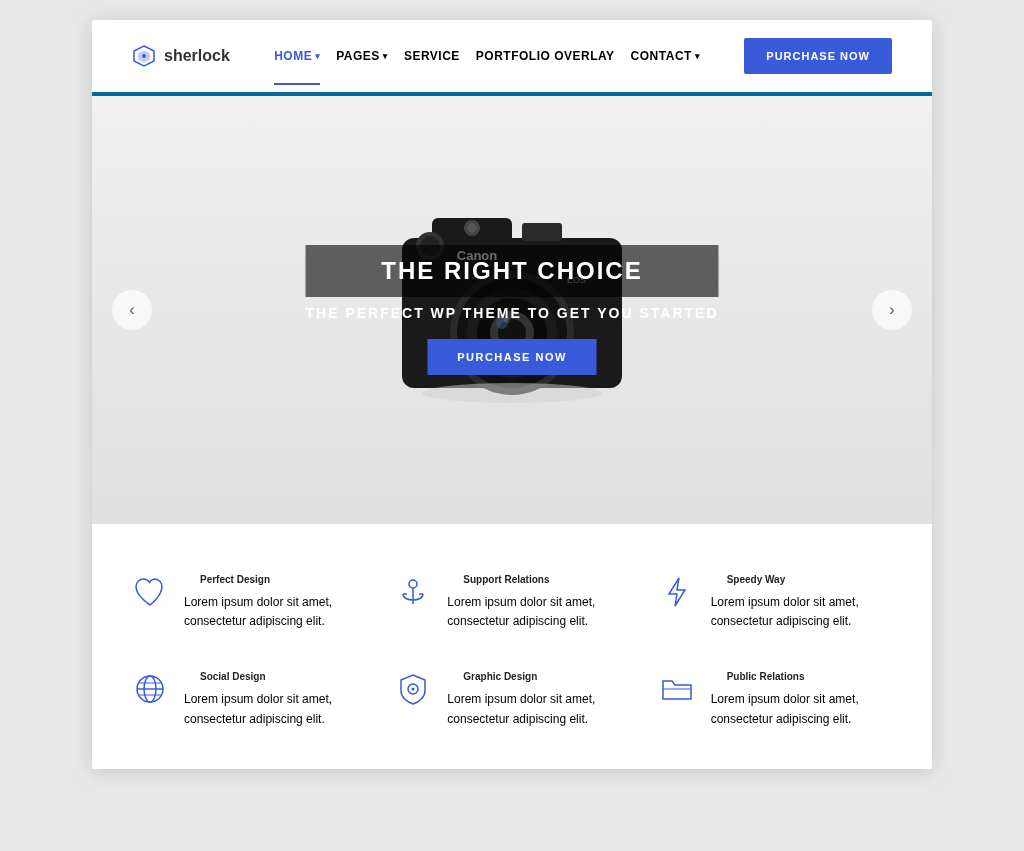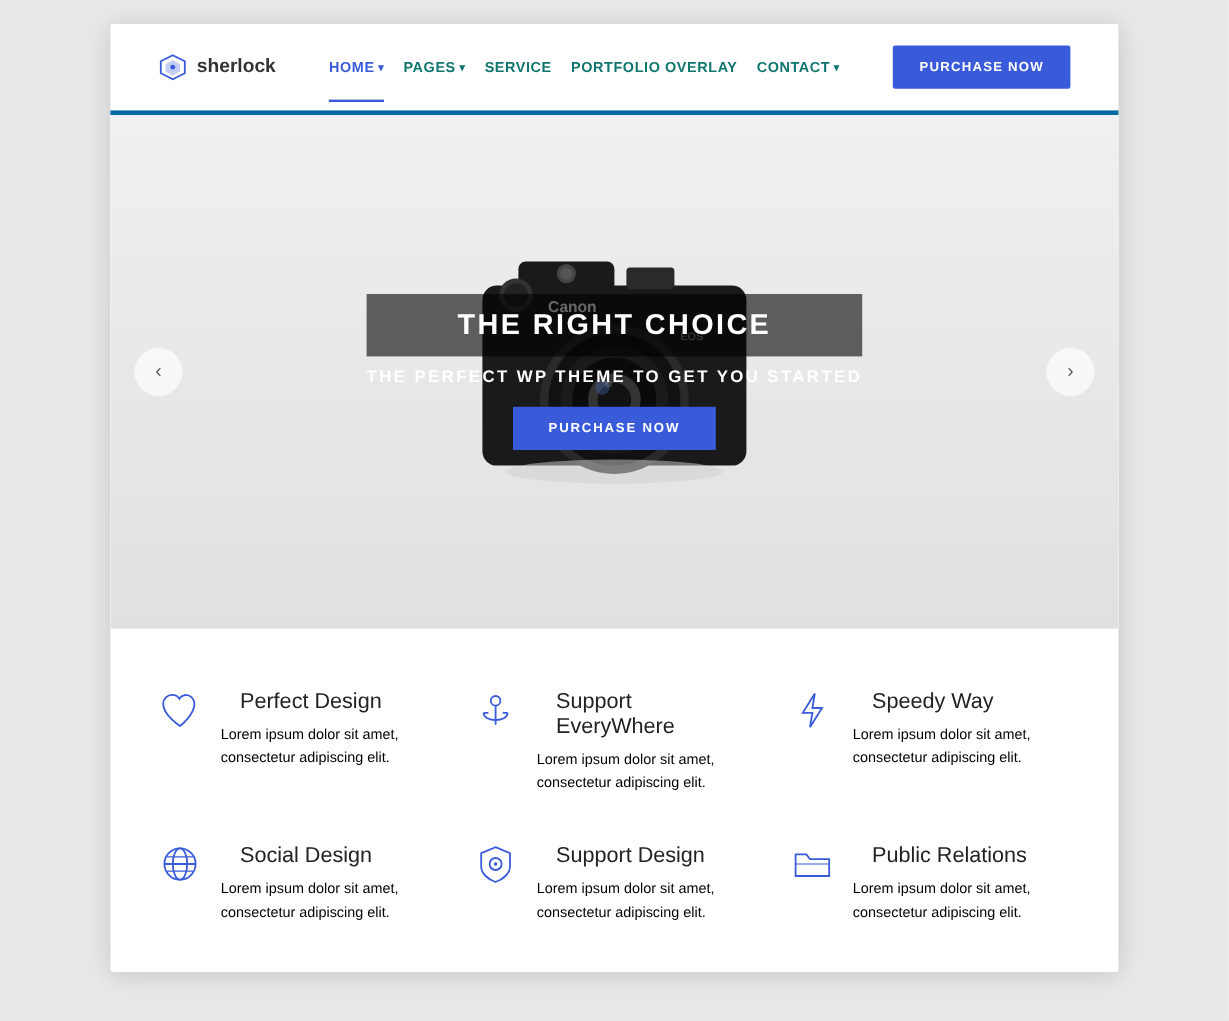--- a/index.html
+++ b/index.html
@@ -62,21 +62,21 @@
     .nav-item.active::after {
       content: '';
       position: absolute;
       bottom: -22px;
       left: 0;
       right: 0;
       height: 2px;
       background: #3a5bd9;
     }
     .nav-item.inactive {
-      color: #0f766e;
+      color: #000000;
     }
     .nav-item .chevron {
       font-size: 9px;
       color: inherit;
     }
     .purchase-btn {
       background: #3a5bd9;
       color: #fff;
       border: none;
       padding: 12px 22px;
@@ -179,22 +179,22 @@
       align-items: flex-start;
     }
     .feature-icon {
       width: 36px;
       height: 36px;
       flex-shrink: 0;
       color: #3a5bd9;
     }
     .feature-content {}
     .feature-title {
-      font-size: 18px;
-      font-weight: 400;
+      font-size: 10px;
+      font-weight: 700;
       color: #222;
       margin-bottom: 8px;
       padding-left: 16px;
     }
     .feature-desc {
       font-size: 12px;
       color: #000000;
       line-height: 1.6;
     }
   </style>
@@ -302,21 +302,21 @@
 
       <div class="feature-item">
         <svg class="feature-icon" viewBox="0 0 36 36" fill="none" xmlns="http://www.w3.org/2000/svg">
           <circle cx="18" cy="10" r="4" stroke="#3a5bd9" stroke-width="1.5" fill="none"></circle>
           <line x1="18" y1="14" x2="18" y2="30" stroke="#3a5bd9" stroke-width="1.5"></line>
           <path d="M8 20 C8 28 28 28 28 20" stroke="#3a5bd9" stroke-width="1.5" fill="none"></path>
           <line x1="8" y1="20" x2="12" y2="20" stroke="#3a5bd9" stroke-width="1.5"></line>
           <line x1="24" y1="20" x2="28" y2="20" stroke="#3a5bd9" stroke-width="1.5"></line>
         </svg>
         <div class="feature-content">
-          <div class="feature-title">Support EveryWhere</div>
+          <div class="feature-title">Support Relations</div>
           <div class="feature-desc">Lorem ipsum dolor sit amet, consectetur adipiscing elit.</div>
         </div>
       </div>
 
       <div class="feature-item">
         <svg class="feature-icon" viewBox="0 0 36 36" fill="none" xmlns="http://www.w3.org/2000/svg">
           <polygon points="20,4 10,20 18,20 16,32 26,16 18,16" stroke="#3a5bd9" stroke-width="1.5" fill="none"></polygon>
         </svg>
         <div class="feature-content">
           <div class="feature-title">Speedy Way</div>
@@ -338,21 +338,21 @@
         </div>
       </div>
 
       <div class="feature-item">
         <svg class="feature-icon" viewBox="0 0 36 36" fill="none" xmlns="http://www.w3.org/2000/svg">
           <path d="M18 4 L30 9 L30 20 C30 26 24 31 18 33 C12 31 6 26 6 20 L6 9 Z" stroke="#3a5bd9" stroke-width="1.5" fill="none"></path>
           <circle cx="18" cy="18" r="5" stroke="#3a5bd9" stroke-width="1.5" fill="none"></circle>
           <circle cx="18" cy="18" r="1.5" fill="#3a5bd9"></circle>
         </svg>
         <div class="feature-content">
-          <div class="feature-title">Support Design</div>
+          <div class="feature-title">Graphic Design</div>
           <div class="feature-desc">Lorem ipsum dolor sit amet, consectetur adipiscing elit.</div>
         </div>
       </div>
 
       <div class="feature-item">
         <svg class="feature-icon" viewBox="0 0 36 36" fill="none" xmlns="http://www.w3.org/2000/svg">
           <path d="M4 10 L4 28 L32 28 L32 14 L16 14 L13 10 Z" stroke="#3a5bd9" stroke-width="1.5" fill="none"></path>
           <line x1="4" y1="18" x2="32" y2="18" stroke="#3a5bd9" stroke-width="1"></line>
         </svg>
         <div class="feature-content">

